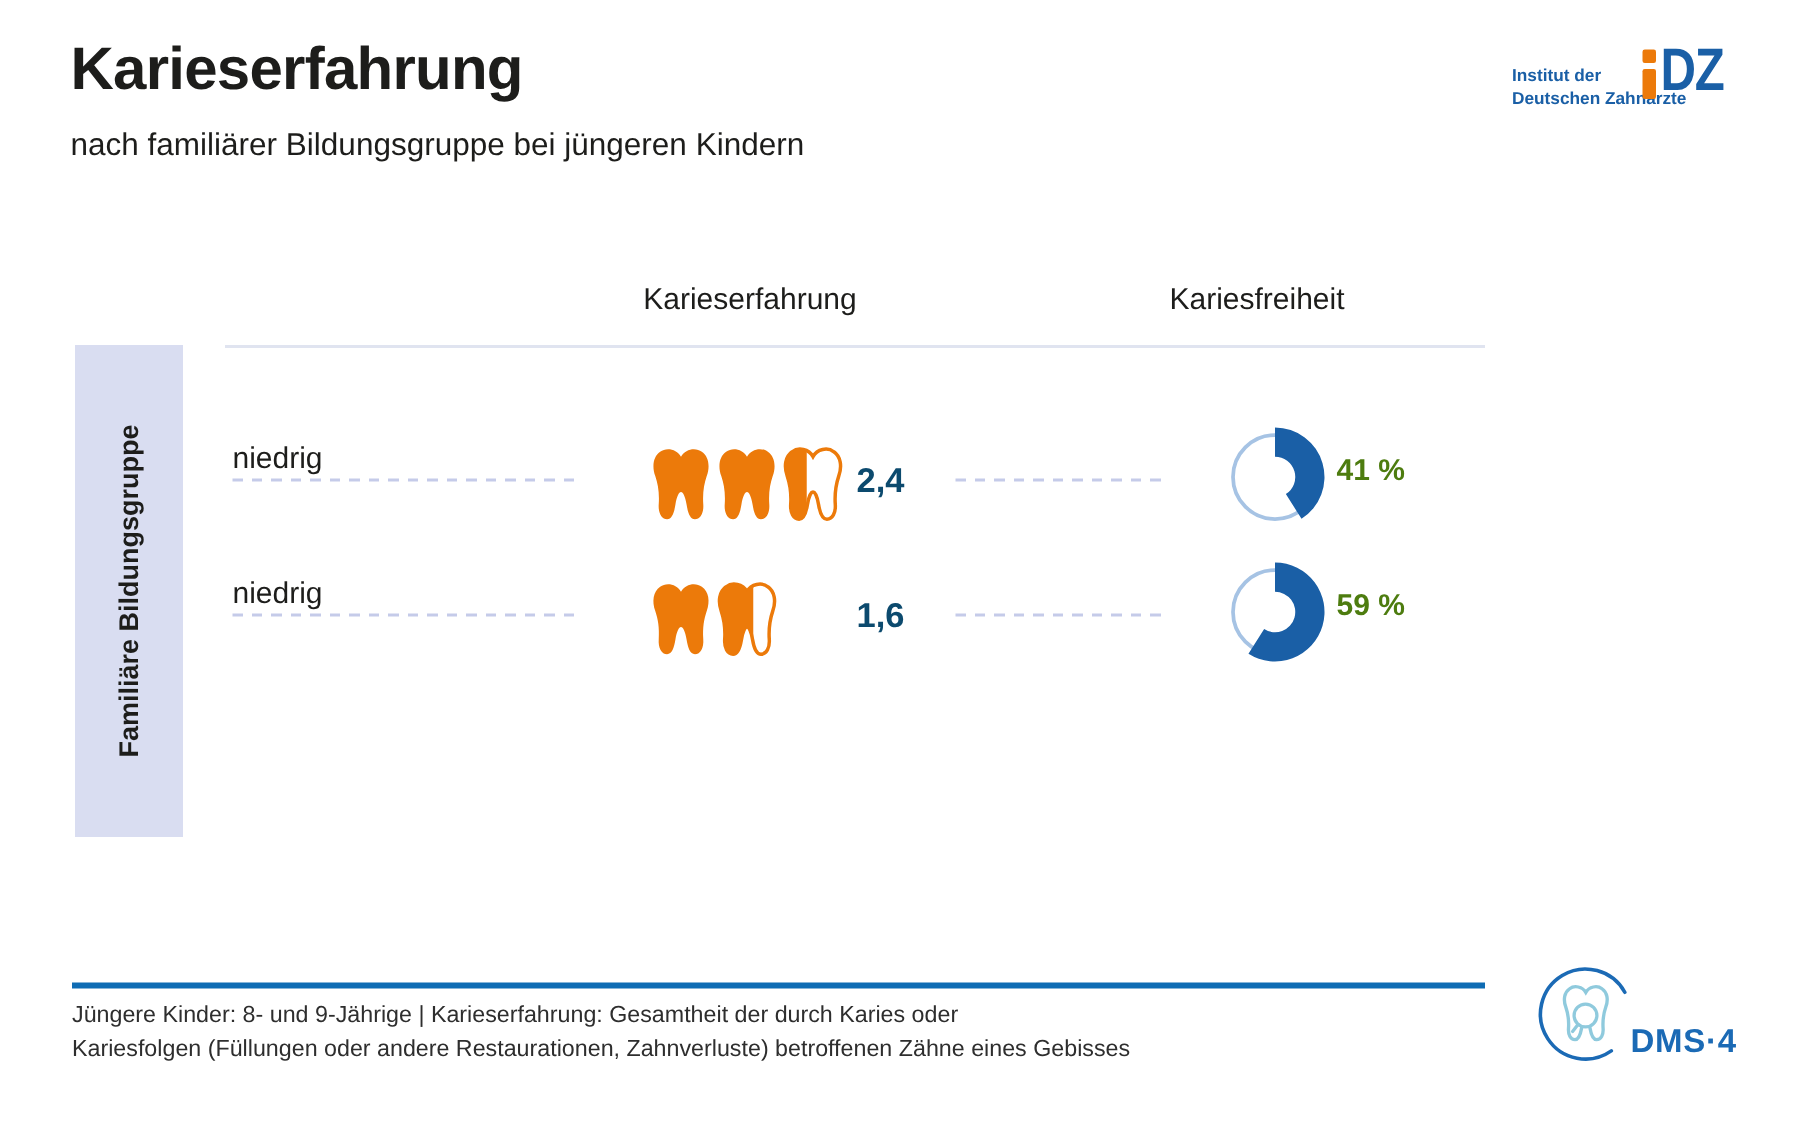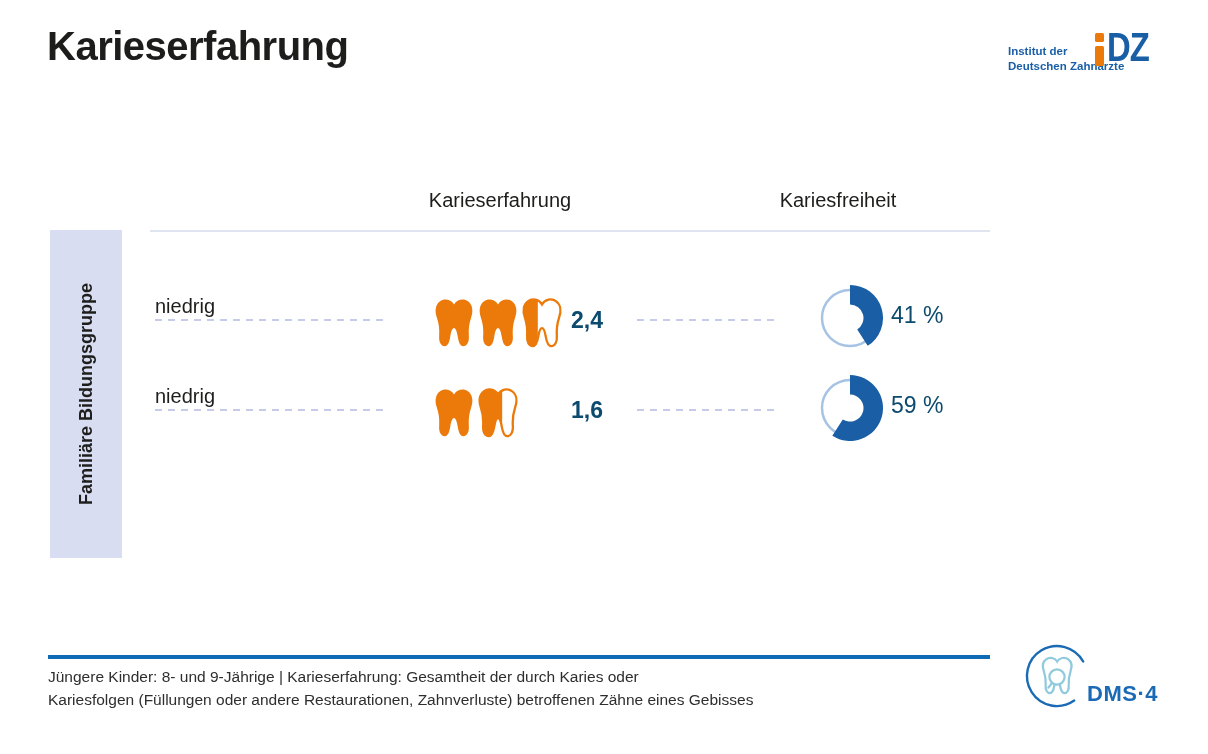--- a/index.html
+++ b/index.html
@@ -30,34 +30,35 @@
   .row{position:absolute;left:0;width:1208px;height:90px;padding-left:43px;}
   .row-label{position:absolute;left:155px;top:22px;font-size:20px;color:#1d1d1b;line-height:1.1;}
   .dash{position:absolute;top:46px;height:2px;
         background:repeating-linear-gradient(to right,#c5cbe9 0 7px,transparent 7px 13px);}
   .dash1{left:155px;width:231px;}
   .dash2{left:637px;width:140px;}
   .teeth{position:absolute;left:433px;top:24px;display:flex;gap:2px;align-items:flex-start;}
   .teeth svg{width:42px;height:51px;display:block;}
   .tooth-value{position:absolute;left:571px;top:36px;font-size:23px;font-weight:700;color:#0c4a6e;line-height:1;}
   .donut{position:absolute;left:815px;top:10px;width:70px;height:70px;}
-  .pct{position:absolute;left:891px;top:30px;font-size:23px;font-weight:400;color:#0c4a6e;line-height:1.1;white-space:nowrap;}
+  .pct{position:absolute;left:891px;top:30px;font-size:20px;font-weight:700;color:#4d7c0f;line-height:1.1;white-space:nowrap;}
   
   .footer-rule{position:absolute;left:48px;top:655px;width:942px;height:4px;background:#0f6cb4;}
   .footnote{position:absolute;left:48px;top:665px;width:820px;font-size:15.5px;line-height:23px;color:#2e2e2e;}
   .footnote p{margin:0;}
   .dms-logo{position:absolute;left:1022px;top:640px;width:72px;height:72px;}
   .dms-label{position:absolute;left:1087px;top:682px;font-size:22px;font-weight:600;color:#1b6ab5;letter-spacing:0.5px;line-height:1.1;}
 </style>
 </head>
 <body>
 
 <div class="canvas">
 
   <div class="title">Karieserfahrung</div>
+  <div class="subtitle">nach familiärer Bildungsgruppe bei jüngeren Kindern</div>
 
   <div>
     <div class="idz-lines">
       <div>Institut der</div>
       <div>Deutschen Zahnärzte</div>
     </div>
     <div class="idz-i-dot"></div>
     <div class="idz-i-bar"></div>
     <div class="idz-dz">DZ</div>
   </div>

